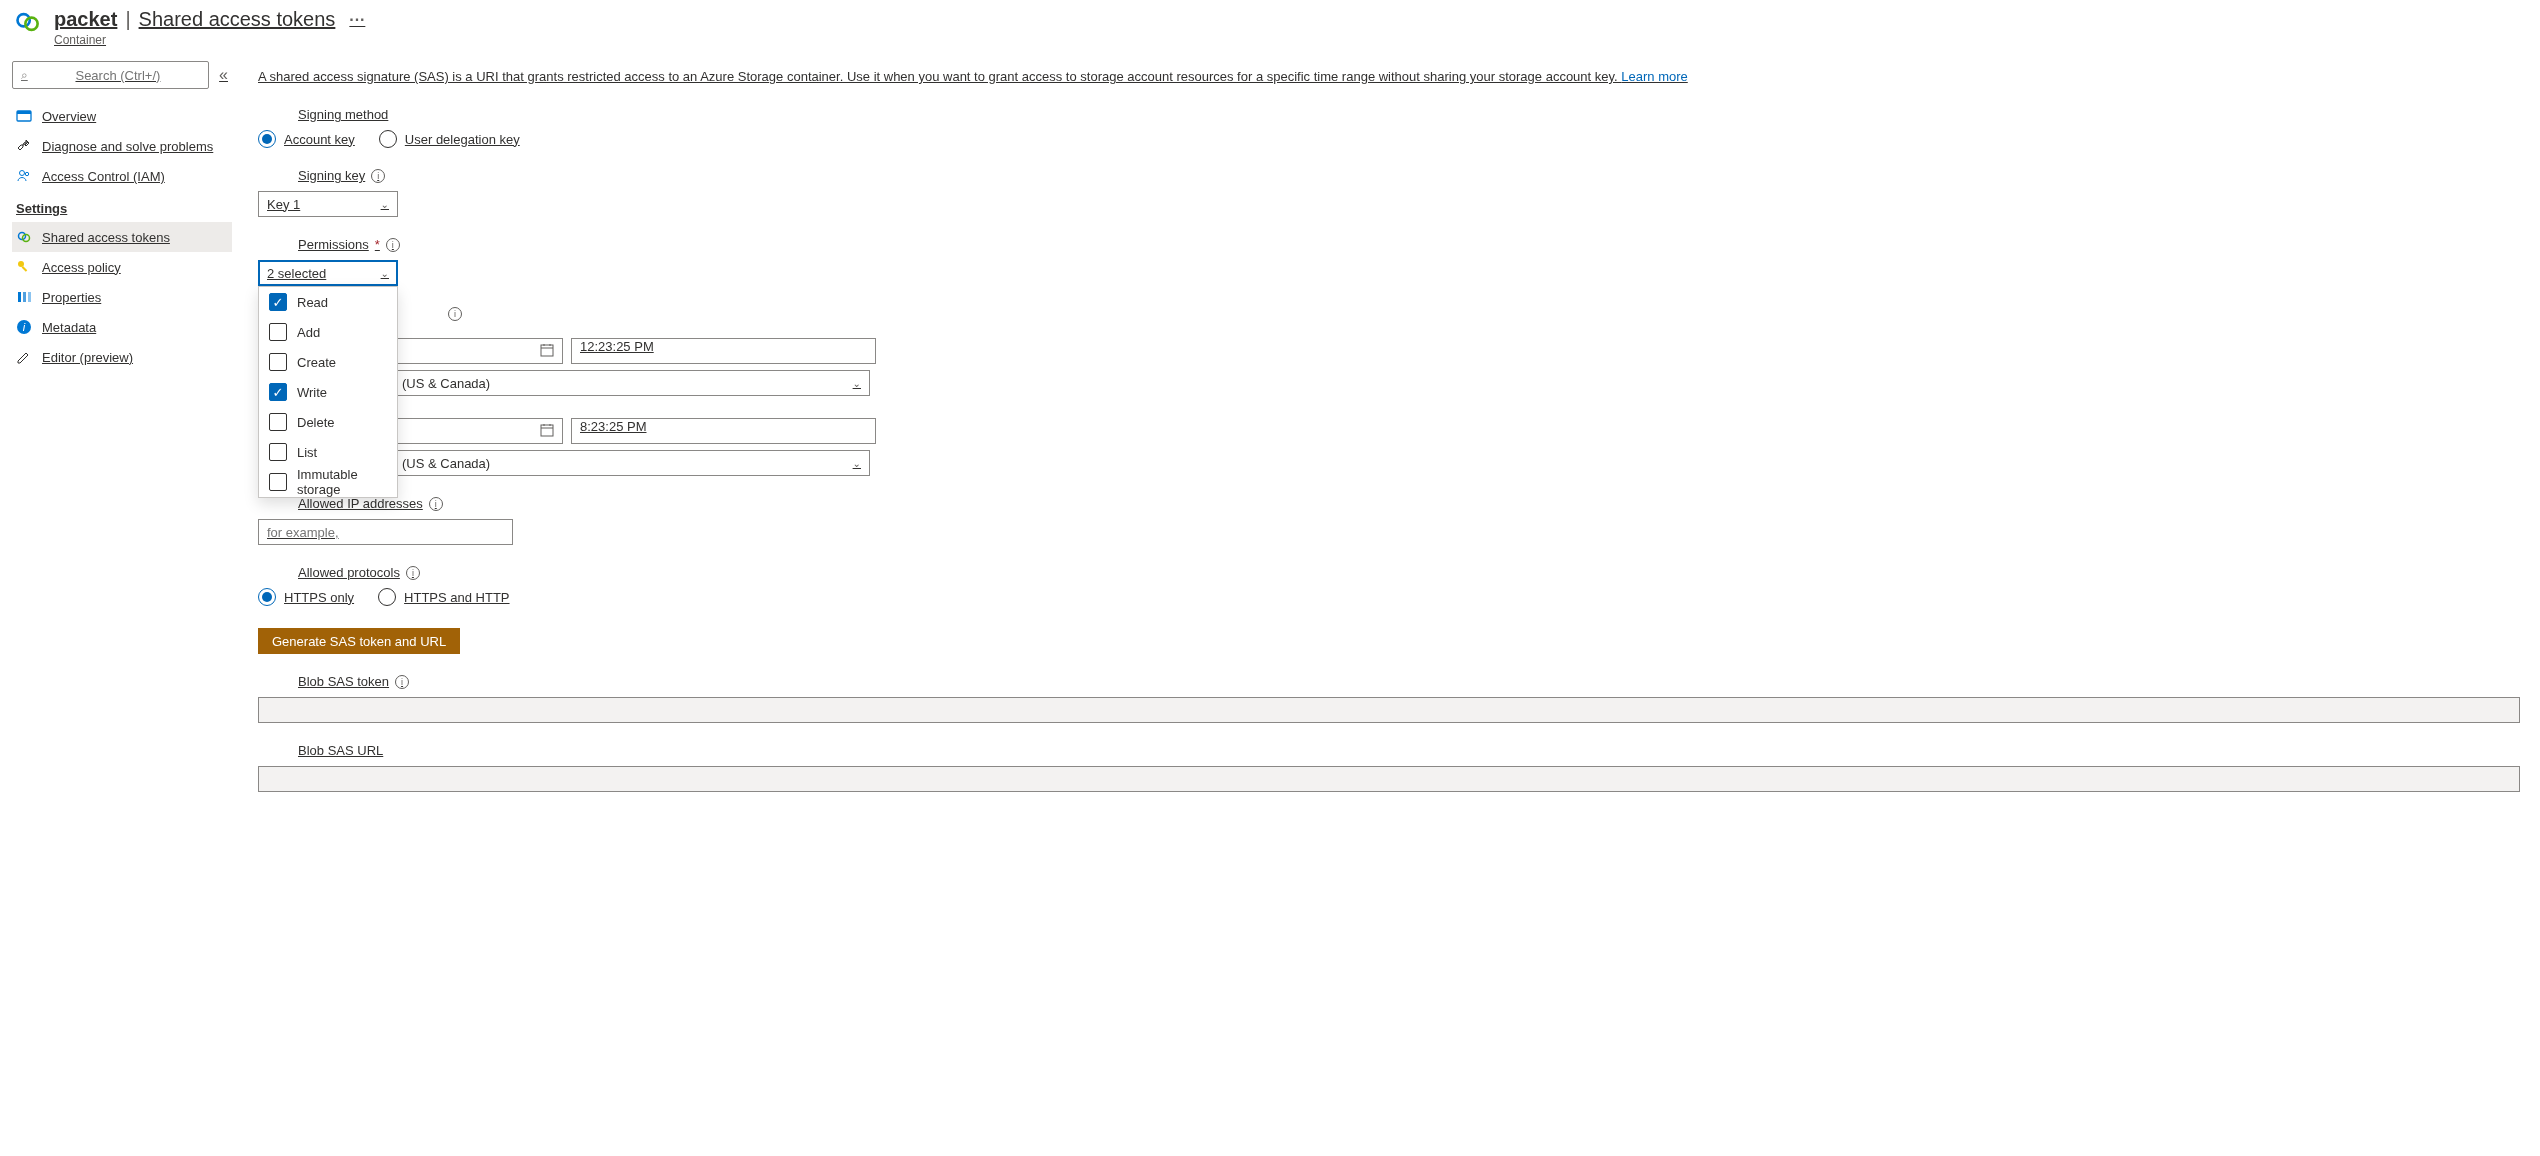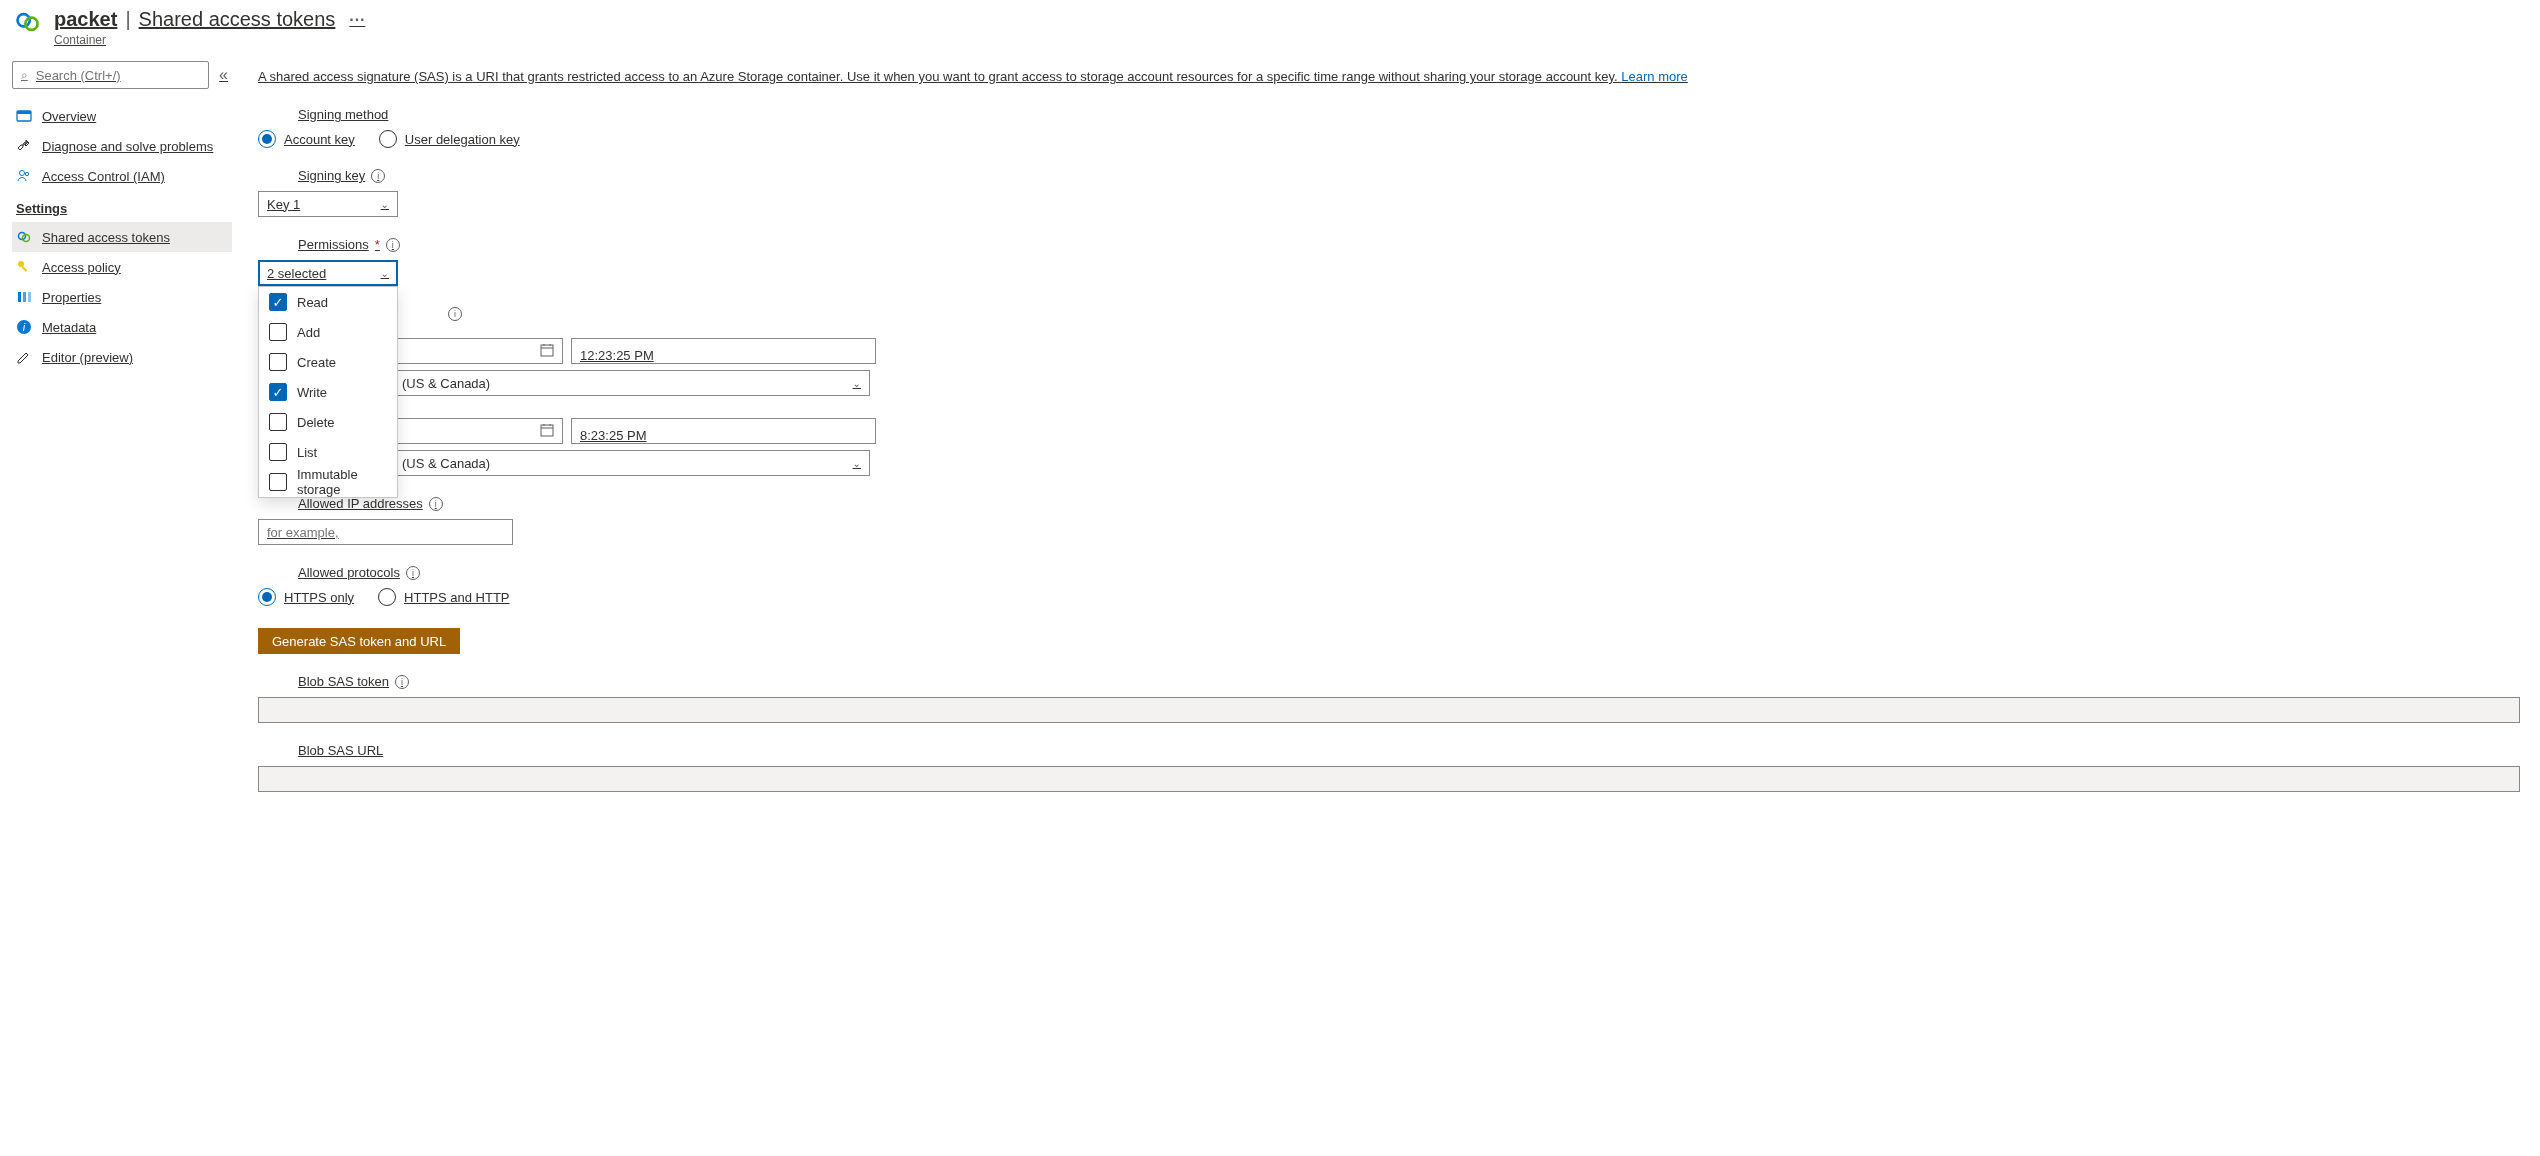--- a/index.html
+++ b/index.html
@@ -12,21 +12,21 @@
   .hdr-title-sep { font-weight:400; color:#605e5c; }
   .hdr-subtitle { font-size:20px; font-weight:400; }
   .hdr-more { font-size:16px; color:#605e5c; padding:0 6px; cursor:pointer; }
   .hdr-sub { font-size:12px; color:#605e5c; margin-top:2px; }
   
   .cols { display:flex; }
   
   .sidebar { width:232px; flex-shrink:0; padding:10px 0 0 12px; position:relative; }
   .search-wrap { display:flex; align-items:center; gap:6px; }
   .search-box { flex:1; display:flex; align-items:center; gap:8px; border:1px solid #8a8886; border-radius:2px; height:28px; padding:0 8px; color:#605e5c; min-width:0; }
-  .search-box input { border:none; outline:none; font-size:13px; flex:1; background:transparent; color:#be185d; min-width:0; }
+  .search-box input { border:none; outline:none; font-size:13px; flex:1; background:transparent; color:#be185d; min-width:0;text-align:center; }
   .collapse-btn { font-size:16px; color:#605e5c; cursor:pointer; padding:2px 4px; }
   .nav { margin-top:12px; }
   .nav-group-label { font-size:13px; font-weight:600; padding:10px 0 6px 4px; }
   .nav-item { display:flex; align-items:center; gap:10px; height:30px; padding:0 8px 0 4px; cursor:pointer; border-radius:0; }
   .nav-item.active { background:#edebe9; }
   .nav-icon { width:16px; height:16px; display:flex; align-items:center; justify-content:center; }
   
   .main { flex:1; padding:16px 20px 30px 26px; }
   .intro { font-size:13px; color:#323130; line-height:20px; }
   .intro a { color:#0067b8; text-decoration:none; }
@@ -45,21 +45,21 @@
   
   .perm-wrap { position:relative; width:140px; }
   .perm-panel { position:absolute; top:26px; left:0; width:140px; background:#fff; border:1px solid #c8c6c4; box-shadow:0 6px 14px rgba(0,0,0,.13); z-index:50; }
   .perm-opt { display:flex; align-items:center; gap:10px; height:30px; padding:0 10px; cursor:pointer; }
   .chk { width:18px; height:18px; border:1px solid #323130; border-radius:2px; display:flex; align-items:center; justify-content:center; background:#fff; flex-shrink:0; }
   .chk.checked { background:#0067b8; border-color:#0067b8; color:#fff; font-size:13px; }
   
   .dt-row { display:flex; gap:8px; }
   .date-box { width:305px; height:26px; border:1px solid #8a8886; display:flex; align-items:center; justify-content:flex-end; padding:0 8px; background:#fff; }
   .cal-icon { color:#605e5c; }
-  .time-box { width:305px; height:26px; border:1px solid #8a8886; display:flex; align-items:flex-end; padding:0 8px; background:#fff; }
+  .time-box { width:305px; height:26px; border:1px solid #8a8886; display:flex; align-items:flex-start; padding:0 8px; background:#fff; }
   .tz-box { width:612px; height:26px; border:1px solid #8a8886; display:flex; align-items:center; justify-content:space-between; padding:0 8px; margin-top:6px; background:#fff; }
   .tz-text-wrap { flex:1; overflow:hidden; position:relative; height:100%; display:flex; align-items:center; }
   .tz-text { position:absolute; left:135px; white-space:nowrap; }
   .ip-box { width:255px; height:26px; border:1px solid #8a8886; padding:0 8px; display:flex; align-items:center; background:#fff; }
   .ip-box input { border:none; outline:none; width:100%; font-size:13px; color:#8b5cf6; background:transparent; }
   .gen-btn { height:26px; padding:0 14px; background:#a16207; color:#fff; border:none; font-size:13px; cursor:pointer; margin-top:22px; }
   .readonly-box { height:26px; border:1px solid #8a8886; background:#f3f2f1; width:100%; }
   .mt20 { margin-top:20px; }
   .hidden-label-info { position:absolute; left:150px; }
 </style>

